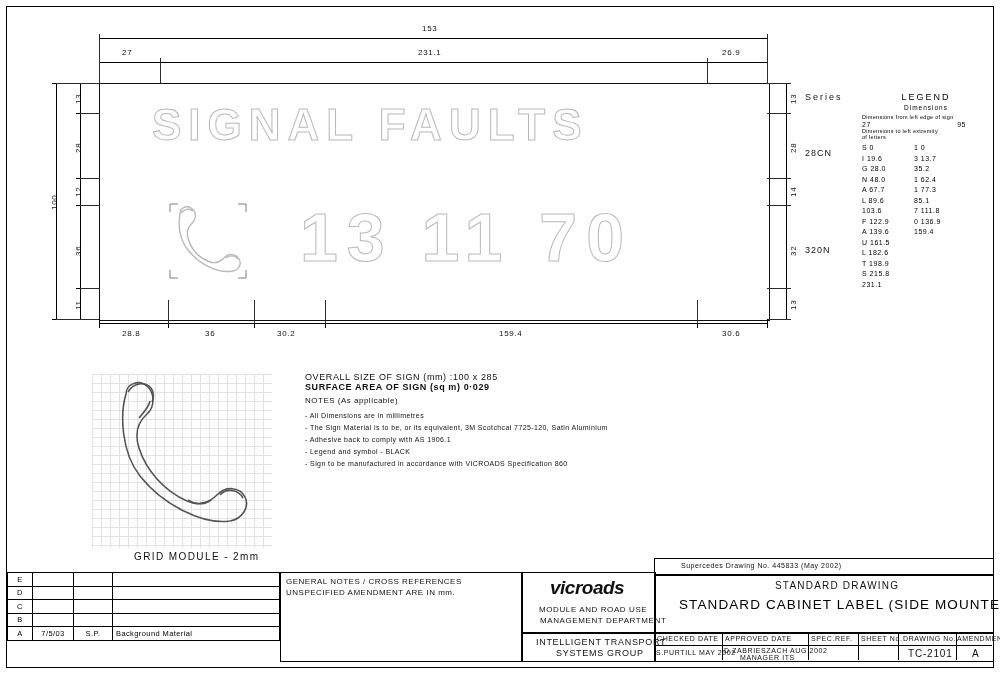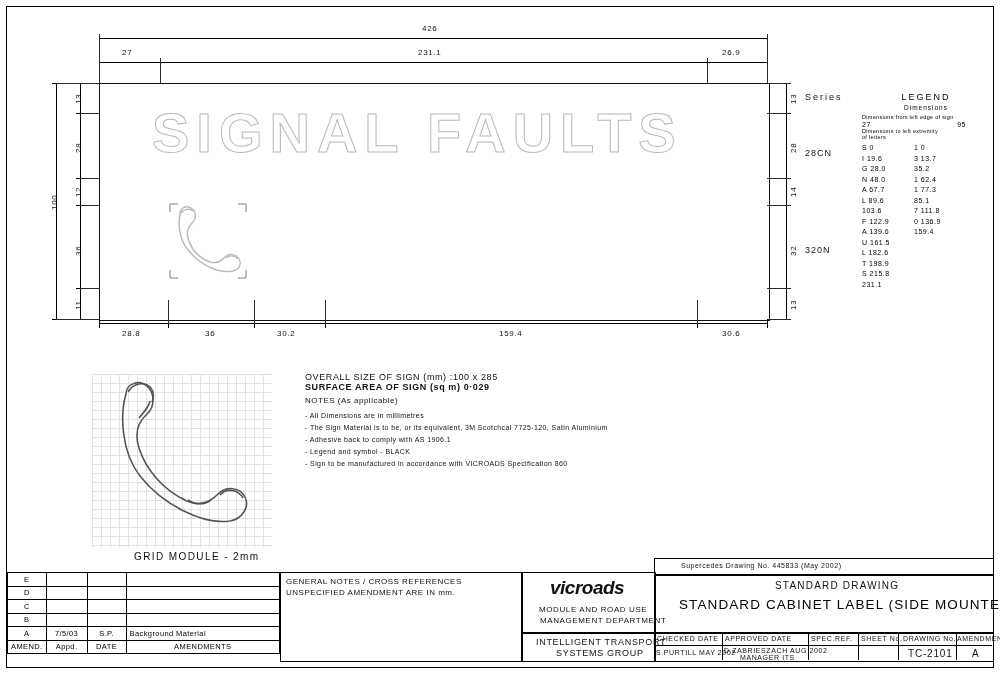--- a/index.html
+++ b/index.html
@@ -18,21 +18,21 @@
   .lbl13{position:absolute;font-size:12.5px;letter-spacing:.9px;color:#000;white-space:nowrap;}
   .rot{transform-origin:0 0;transform:rotate(-90deg);}
   .signbox{position:absolute;left:99px;top:83px;width:669px;height:236px;border:1px solid #111;}
   .outline-text{
     color:transparent;
     -webkit-text-stroke:1px #b9b9b9;
     font-family:"Liberation Sans",sans-serif;
     font-weight:700;
     white-space:nowrap;
   }
-  .signaltxt{position:absolute;left:152px;top:100px;font-size:56px;letter-spacing:7px;text-align:center;}
+  .signaltxt{position:absolute;left:152px;top:100px;font-size:44px;letter-spacing:7px;text-align:center;}
   .numtxt{position:absolute;left:300px;top:198px;font-size:68px;letter-spacing:9px;}
   .gridbox{position:absolute;left:92px;top:374px;width:180px;height:174px;}
   .gridbox .g{position:absolute;left:0;top:0;width:180px;height:174px;
     background-image:linear-gradient(to right, #e2e2e2 1px, transparent 1px),
                      linear-gradient(to bottom, #e2e2e2 1px, transparent 1px);
     background-size:9px 9px;}
   table{border-collapse:collapse;}
   .amend td{border:1px solid #000;font-size:7.5px;padding:0 3px;height:12.5px;letter-spacing:.4px;}
   .tb{position:absolute;border:1px solid #000;}
   .legendbox{position:absolute;left:862px;top:92px;width:128px;}
@@ -41,39 +41,40 @@
 </style>
 </head>
 <body>
 
 <div class="page">
   <div class="frame"></div>
 
   <div class="ln h" style="left:99px;top:38px;width:669px;"></div>
   <div class="ln v" style="left:99px;top:34px;height:9px;"></div>
   <div class="ln v" style="left:767px;top:34px;height:9px;"></div>
-  <div class="lbl9" style="left:422px;top:24px;">426</div>
+  <div class="lbl9" style="left:422px;top:24px;">153</div>
 
   <div class="ln h" style="left:99px;top:62px;width:669px;"></div>
   <div class="ln v" style="left:99px;top:58px;height:9px;"></div>
   <div class="ln v" style="left:160px;top:58px;height:9px;"></div>
   <div class="ln v" style="left:707px;top:58px;height:9px;"></div>
   <div class="ln v" style="left:767px;top:58px;height:9px;"></div>
   <div class="lbl9" style="left:122px;top:48px;">27</div>
   <div class="lbl9" style="left:418px;top:48px;">231.1</div>
   <div class="lbl9" style="left:722px;top:48px;">26.9</div>
 
   <div class="ln v thin" style="left:99px;top:34px;height:50px;"></div>
   <div class="ln v thin" style="left:767px;top:34px;height:50px;"></div>
   <div class="ln v thin" style="left:160px;top:58px;height:26px;"></div>
   <div class="ln v thin" style="left:707px;top:58px;height:26px;"></div>
 
   <div class="signbox"></div>
 
   <div class="outline-text signaltxt">SIGNAL FAULTS</div>
+  <div class="outline-text numtxt">13 11 70</div>
 
   <div class="abs" style="left:166px;top:202px;width:84px;height:78px;">
     <svg width="84" height="78" viewBox="0 0 84 78">
       <g fill="none" stroke="#b9b9b9" stroke-width="1.4">
         <path d="M14,12 C14,6 20,3 25,6 C30,9 31,16 27,20 C23,24 20,28 22,36 C25,47 33,56 44,60 C51,62 55,59 59,55 C63,51 70,52 73,57 C76,62 73,68 67,69 C52,72 33,62 22,48 C13,37 12,22 14,12 Z"></path>
         <path d="M15,11 C18,7 24,6 27,9"></path>
         <path d="M60,56 C63,53 69,53 72,57"></path>
       </g>
       <g stroke="#7f7f7f" stroke-width="1" fill="none">
         <path d="M4,2 L4,10 M4,2 L12,2"></path>
@@ -229,26 +230,20 @@
           <td style="width: 34px; text-align: center;"></td>
           <td style="width: 32px; text-align: center;"></td>
           <td></td>
         </tr>
         <tr>
           <td style="width: 18px; text-align: center;">A</td>
           <td style="width: 34px; text-align: center;">7/5/03</td>
           <td style="width: 32px; text-align: center;">S.P.</td>
           <td>Background Material</td>
         </tr>
-        <tr>
-          <td style="text-align: center;">AMEND.</td>
-          <td style="text-align: center;">Appd.</td>
-          <td style="text-align: center;">DATE</td>
-          <td style="text-align: center;">AMENDMENTS</td>
-        </tr>
       </tbody>
   </table>
 
   <div class="tb" style="left:280px;top:572px;width:241px;height:88px;"></div>
   <div class="lbl9" style="left:286px;top:577px;letter-spacing:.5px;">GENERAL NOTES / CROSS REFERENCES</div>
   <div class="lbl9" style="left:286px;top:588px;letter-spacing:.5px;">UNSPECIFIED AMENDMENT ARE IN mm.</div>
 
   <div class="tb" style="left:521px;top:572px;width:133px;height:60px;"></div>
   <div class="vic" style="position:absolute;left:550px;top:577px;">vicroads</div>
   <div class="lbl9" style="left:539px;top:605px;letter-spacing:.6px;">MODULE AND ROAD USE</div>

